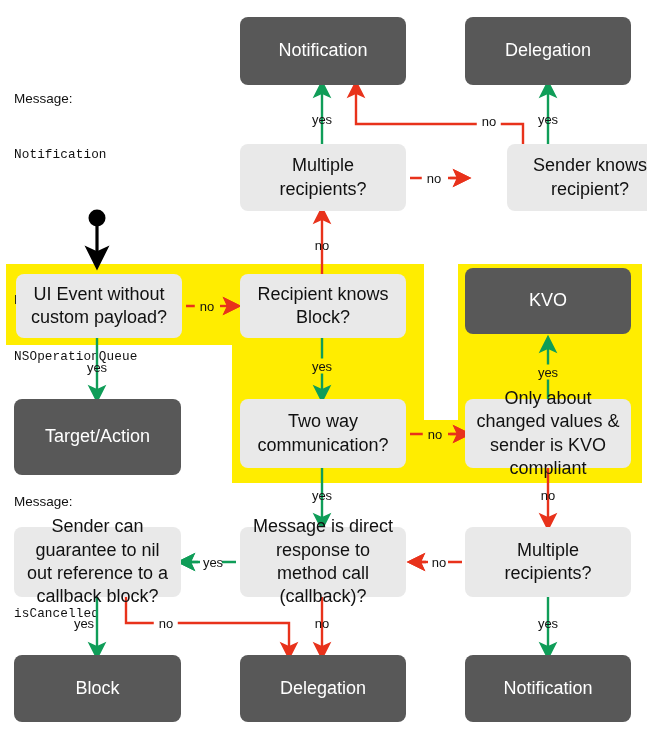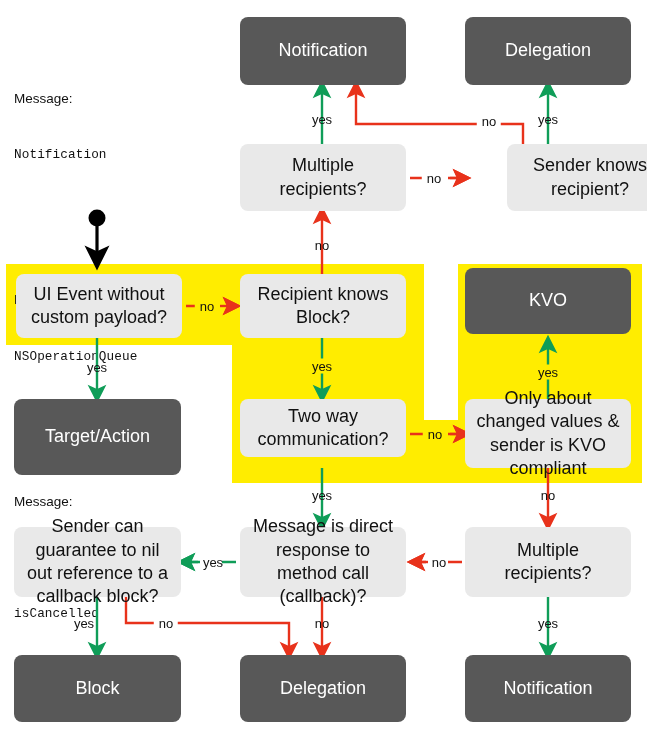--- a/index.html
+++ b/index.html
@@ -158,21 +158,21 @@
   <div class="node terminal" style="left:465px; top:17px; width:166px; height:68px;">Delegation</div>
 
   <div class="node decision" style="left:240px; top:144px; width:166px; height:67px;">Multiple recipients?</div>
   <div class="node decision" style="left:465px; top:144px; width:166px; height:67px;margin-left:42px;">Sender knows recipient?</div>
 
   <div class="node decision" style="left:16px; top:274px; width:166px; height:64px;">UI Event without custom payload?</div>
   <div class="node decision" style="left:240px; top:274px; width:166px; height:64px;">Recipient knows Block?</div>
   <div class="node terminal" style="left:465px; top:258px; width:166px; height:66px;margin-top:10px;">KVO</div>
 
   <div class="node terminal" style="left:14px; top:399px; width:167px; height:76px;">Target/Action</div>
-  <div class="node decision" style="left:240px; top:399px; width:166px; height:58px;">Two way communication?</div>
+  <div class="node decision" style="left:240px; top:399px; width:166px; height:69px;">Two way communication?</div>
   <div class="node decision" style="left:465px; top:399px; width:166px; height:69px;">Only about changed values &amp; sender is KVO compliant</div>
 
   <div class="node decision" style="left:14px; top:527px; width:167px; height:70px;">Sender can guarantee to nil out reference to a callback block?</div>
   <div class="node decision" style="left:240px; top:527px; width:166px; height:70px;">Message is direct response to method call (callback)?</div>
   <div class="node decision" style="left:465px; top:527px; width:166px; height:70px;">Multiple recipients?</div>
 
   <div class="node terminal" style="left:14px; top:655px; width:167px; height:67px;">Block</div>
   <div class="node terminal" style="left:240px; top:655px; width:166px; height:67px;">Delegation</div>
   <div class="node terminal" style="left:465px; top:655px; width:166px; height:67px;">Notification</div>
 

